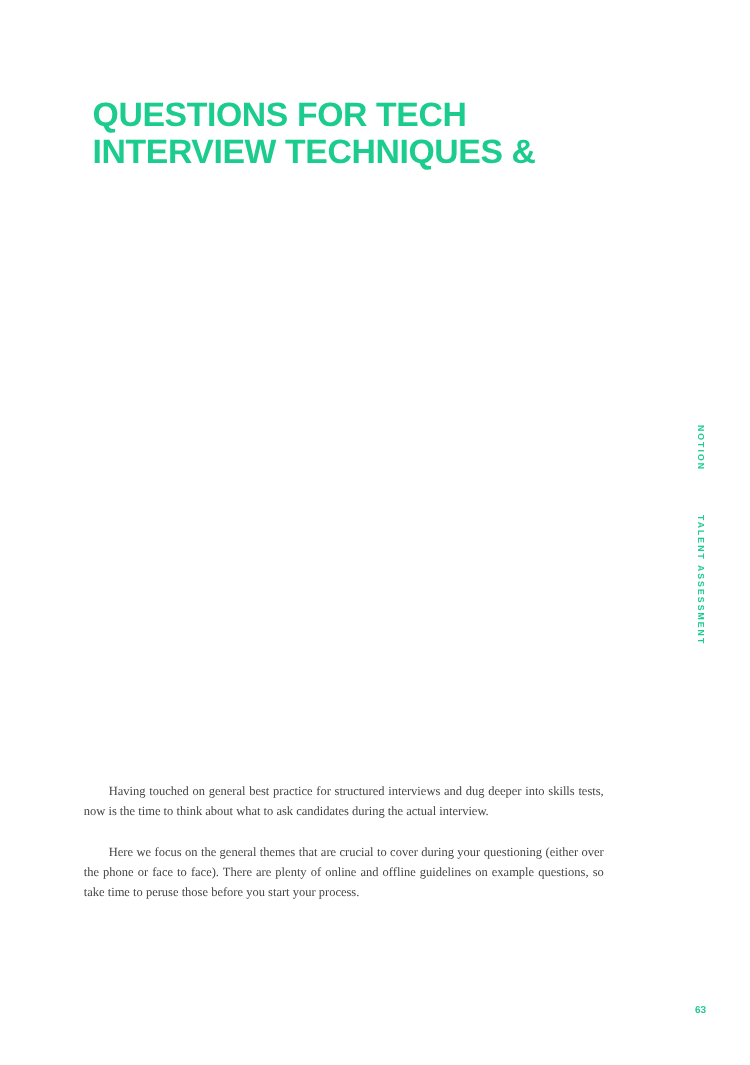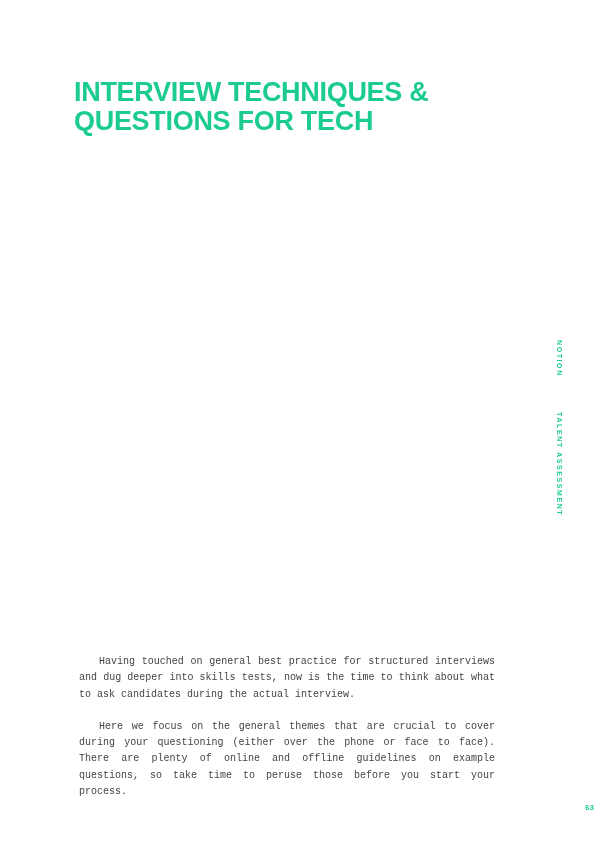--- a/index.html
+++ b/index.html
@@ -6,32 +6,32 @@
   body { width:600px; height:852px; background:#ffffff; position:relative; overflow:hidden; }
   .title { position:absolute; left:74px; top:78px; margin:0; width:420px;
     font-family:"Liberation Sans", sans-serif; font-weight:bold; font-size:27px; line-height:29px;
     color:#1ccc8e; letter-spacing:-0.3px; }
   .title span { display:block; }
   .side { position:absolute; left:556px; top:340px; width:14px; height:180px; }
   .side-text { position:absolute; left:0; top:0; writing-mode:vertical-rl;
     font-family:"Liberation Sans", sans-serif; font-weight:bold; font-size:7px; letter-spacing:1.6px; color:#1ccc8e; }
   .side-notion { top:0; }
   .side-talent { top:72px; }
-  .body { position:absolute; left:79px; top:626px; width:416px;
-    font-family:Liberation Mono, monospace; font-size:10px; line-height:16.3px; color:#444444;margin-top:28px; }
+  .body { position:absolute; left:67px; top:626px; width:416px;
+    font-family:Liberation Serif, serif; font-size:10px; line-height:16.3px; color:#444444; }
   .body p { margin:0 0 16px 0; text-indent:20px; text-align:justify; }
-  .page-num { position:absolute; left:585px; top:803px;
+  .page-num { position:absolute; left:556px; top:803px;
     font-family:Liberation Sans, sans-serif; font-weight:bold; font-size:8px; color:#1ccc8e; }
 </style>
 </head>
 <body>
 
 <h1 class="title">
+  <span>QUESTIONS FOR TECH</span>
   <span>INTERVIEW TECHNIQUES &amp;</span>
-  <span>QUESTIONS FOR TECH</span>
 </h1>
 
 <div class="side">
   <div class="side-text side-notion">NOTION</div>
   <div class="side-text side-talent">TALENT ASSESSMENT</div>
 </div>
 
 <div class="body">
   <p>Having touched on general best practice for structured interviews and dug deeper into skills tests, now is the time to think about what to ask candidates during the actual interview.</p>
   <p>Here we focus on the general themes that are crucial to cover during your questioning (either over the phone or face to face). There are plenty of online and offline guidelines on example questions, so take time to peruse those before you start your process.</p>

